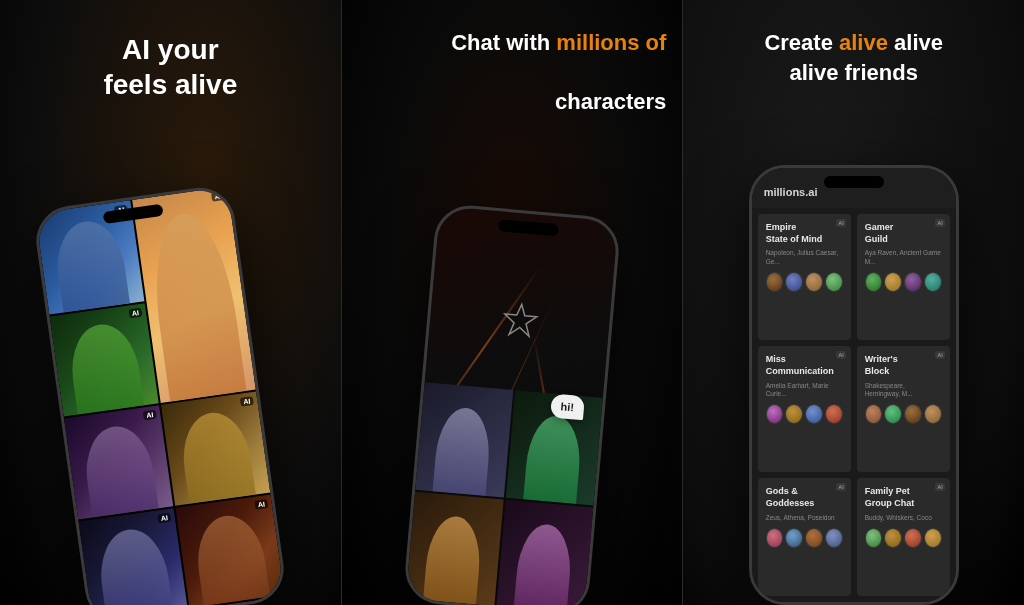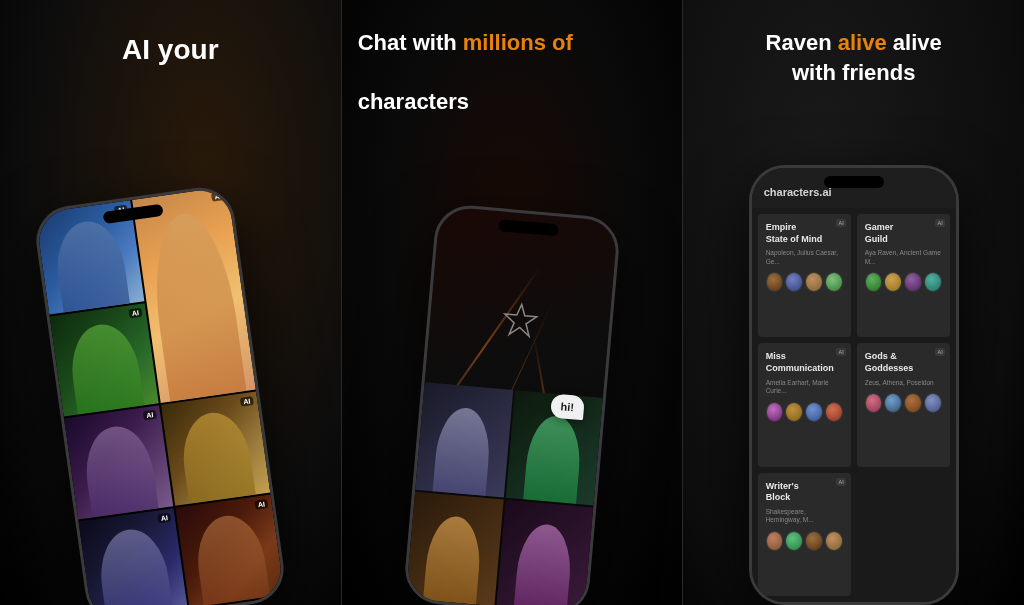--- a/index.html
+++ b/index.html
@@ -47,21 +47,21 @@
       line-height: 1.25;
       z-index: 10;
     }
 
     
     .panel-2-text {
       position: absolute;
       top: 28px;
       left: 0;
       right: 0;
-      text-align: left;
+      text-align: right;
       color: #fff;
       font-size: 22px;
       font-weight: 700;
       line-height: 1.35;
       z-index: 10;
       padding: 0 16px;
     }
     .panel-2-text .highlight {
       color: #e8830a;
     }
@@ -380,20 +380,21 @@
       padding: 1px 2px;
       border-radius: 2px;
     }
   </style>
 </head>
 <body>
 
 <div class="panel panel-1">
   <div class="panel-1-text">
     <span>AI your</span><br>
+    <span>feels alive</span>
   </div>
 
   <div class="phone-1">
     <div class="phone-frame">
       <div class="phone-notch"></div>
       <div class="phone-1-screen">
         <div class="char-card cc1">
           <div class="figure fig1"></div>
           <div class="ai-badge">AI</div>
         </div>
@@ -469,30 +470,30 @@
             <div class="p2fig pf4"></div>
           </div>
         </div>
       </div>
     </div>
   </div>
 </div>
 
 <div class="panel panel-3">
   <div class="panel-3-text">
-    <span>Raven </span><span class="highlight">alive</span><span> alive</span><br>
-    <span>with friends</span>
+    <span>Create </span><span class="highlight">alive</span><span> alive</span><br>
+    <span>alive friends</span>
   </div>
 
   <div class="phone-3-wrapper">
     <div class="phone-frame">
       <div class="phone-notch"></div>
       <div class="phone-3-screen">
         <div class="p3-header">
-          <div class="p3-app-name">characters.ai</div>
+          <div class="p3-app-name">millions.ai</div>
         </div>
 
         <div class="p3-groups">
 
           <div class="group-card">
             <div class="group-ai-badge">AI</div>
             <div class="group-title">Empire<br>State of Mind</div>
             <div class="group-subtitle">Napoleon, Julius Caesar, Ge...</div>
             <div class="group-avatars">
               <div class="g-avatar ga1"></div>
@@ -521,39 +522,50 @@
             <div class="group-avatars">
               <div class="g-avatar ga5"></div>
               <div class="g-avatar ga6"></div>
               <div class="g-avatar ga7"></div>
               <div class="g-avatar ga8"></div>
             </div>
           </div>
 
           <div class="group-card">
             <div class="group-ai-badge">AI</div>
+            <div class="group-title">Writer's<br>Block</div>
+            <div class="group-subtitle">Shakespeare, Hemingway, M...</div>
+            <div class="group-avatars">
+              <div class="g-avatar ga17"></div>
+              <div class="g-avatar ga18"></div>
+              <div class="g-avatar ga1"></div>
+              <div class="g-avatar ga3"></div>
+            </div>
+          </div>
+
+          <div class="group-card">
+            <div class="group-ai-badge">AI</div>
             <div class="group-title">Gods &amp;<br>Goddesses</div>
             <div class="group-subtitle">Zeus, Athena, Poseidon</div>
             <div class="group-avatars">
               <div class="g-avatar ga13"></div>
               <div class="g-avatar ga14"></div>
               <div class="g-avatar ga15"></div>
               <div class="g-avatar ga16"></div>
             </div>
           </div>
 
           <div class="group-card">
             <div class="group-ai-badge">AI</div>
-            <div class="group-title">Writer's<br>Block</div>
-            <div class="group-subtitle">Shakespeare, Hemingway, M...</div>
+            <div class="group-title">Family Pet<br>Group Chat</div>
+            <div class="group-subtitle">Buddy, Whiskers, Coco</div>
             <div class="group-avatars">
-              <div class="g-avatar ga17"></div>
-              <div class="g-avatar ga18"></div>
-              <div class="g-avatar ga1"></div>
-              <div class="g-avatar ga3"></div>
+              <div class="g-avatar ga4"></div>
+              <div class="g-avatar ga6"></div>
+              <div class="g-avatar ga8"></div>
+              <div class="g-avatar ga10"></div>
             </div>
           </div>
-
         </div>
       </div>
     </div>
   </div>
 </div>
 
 </body></html>

